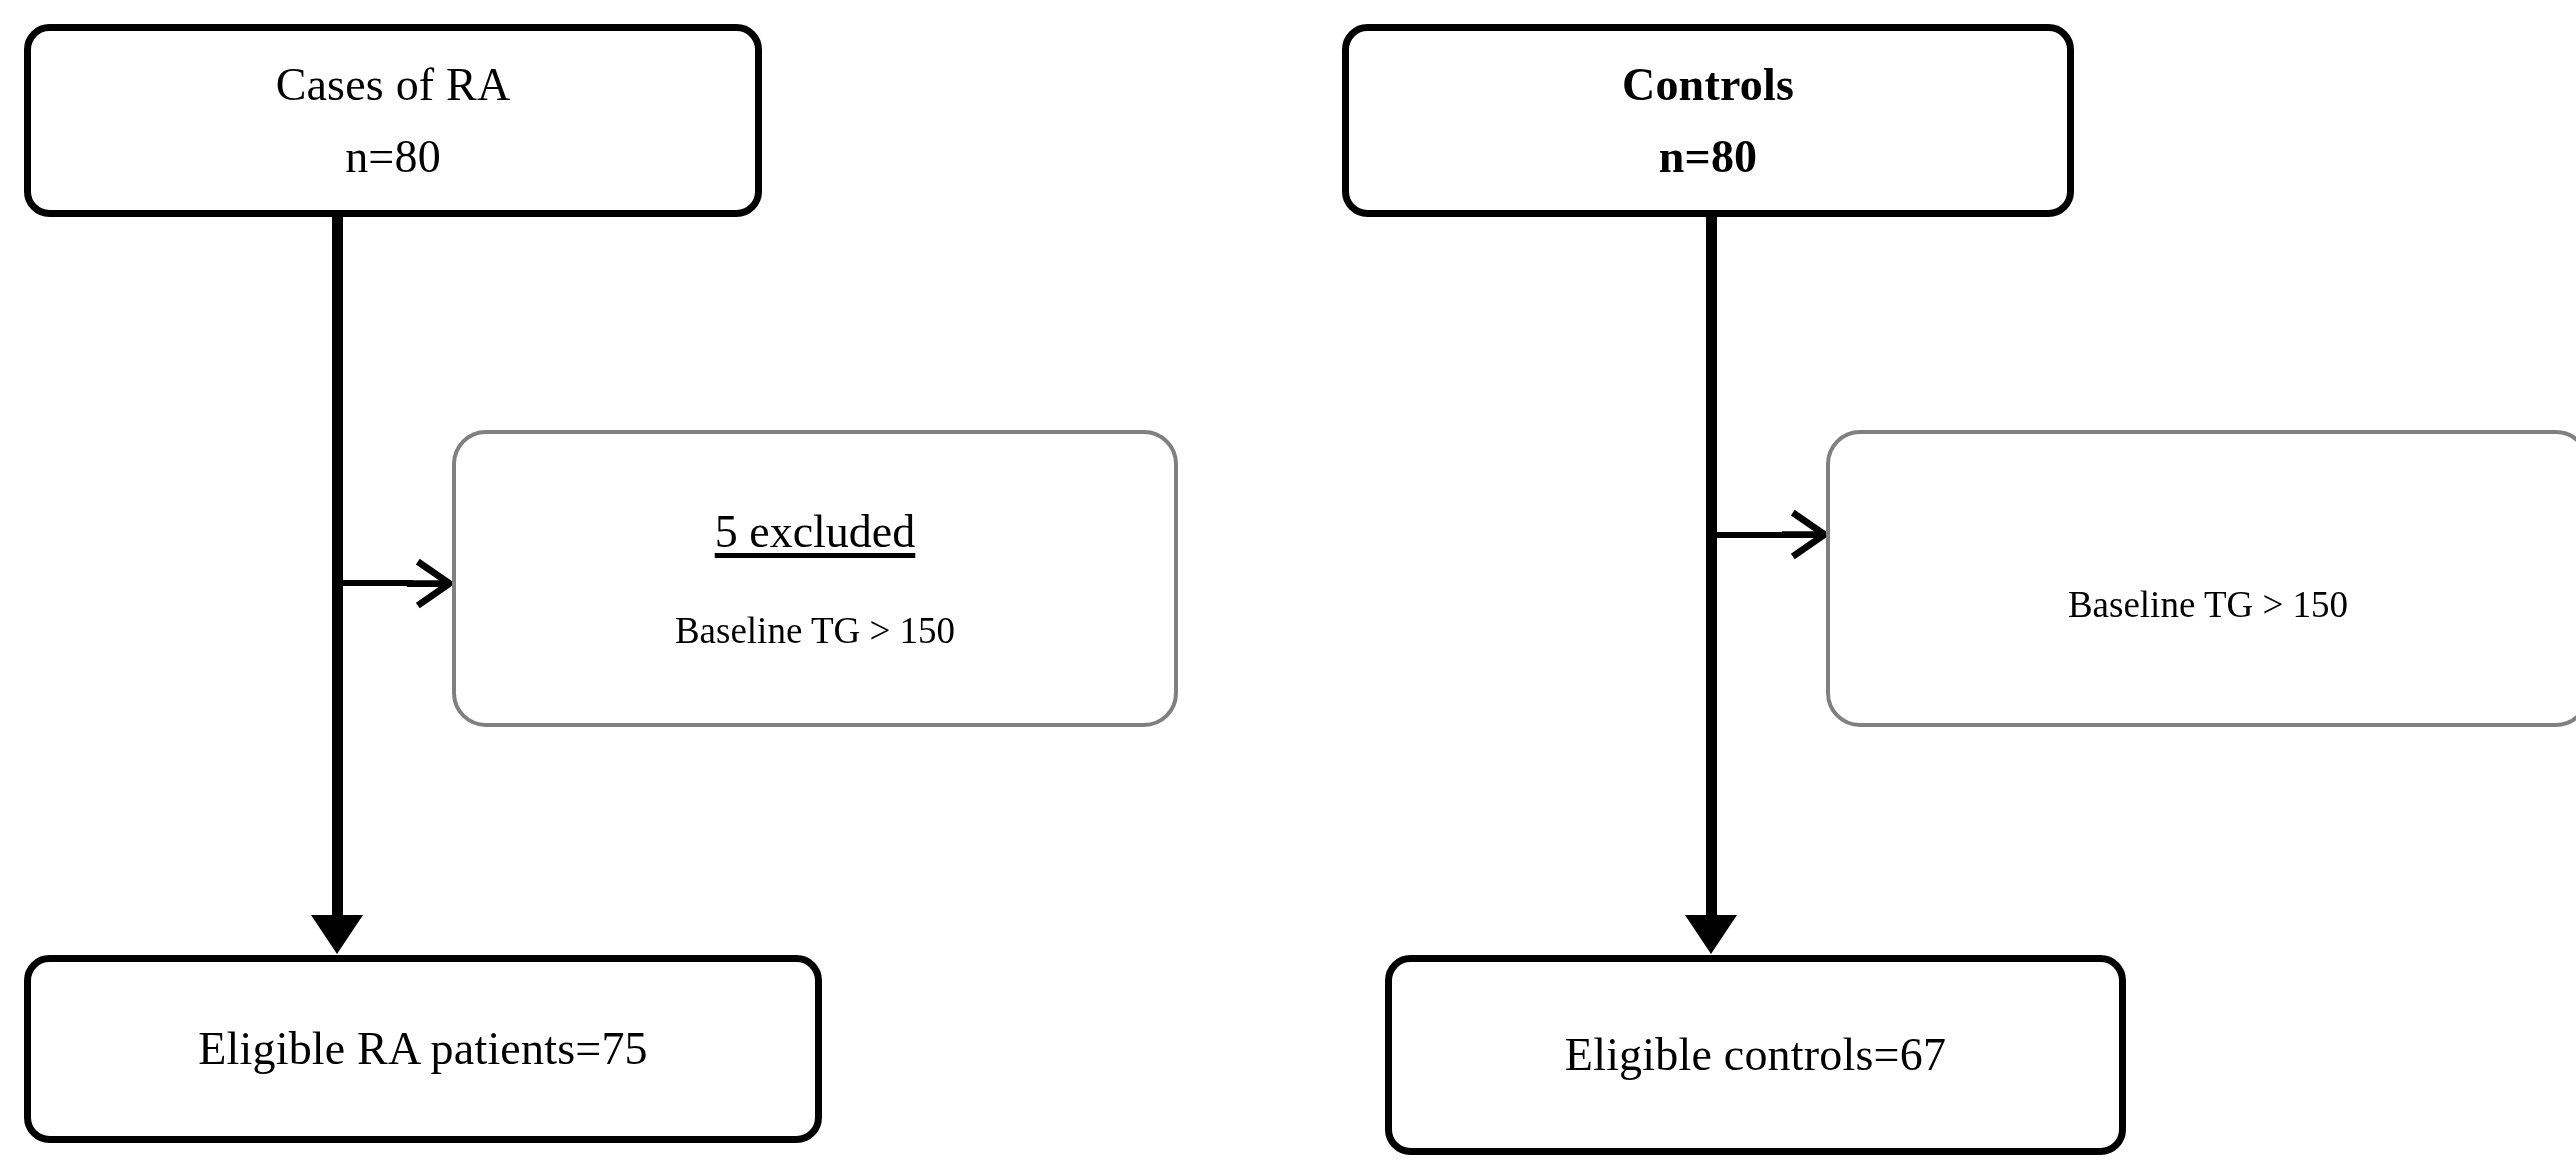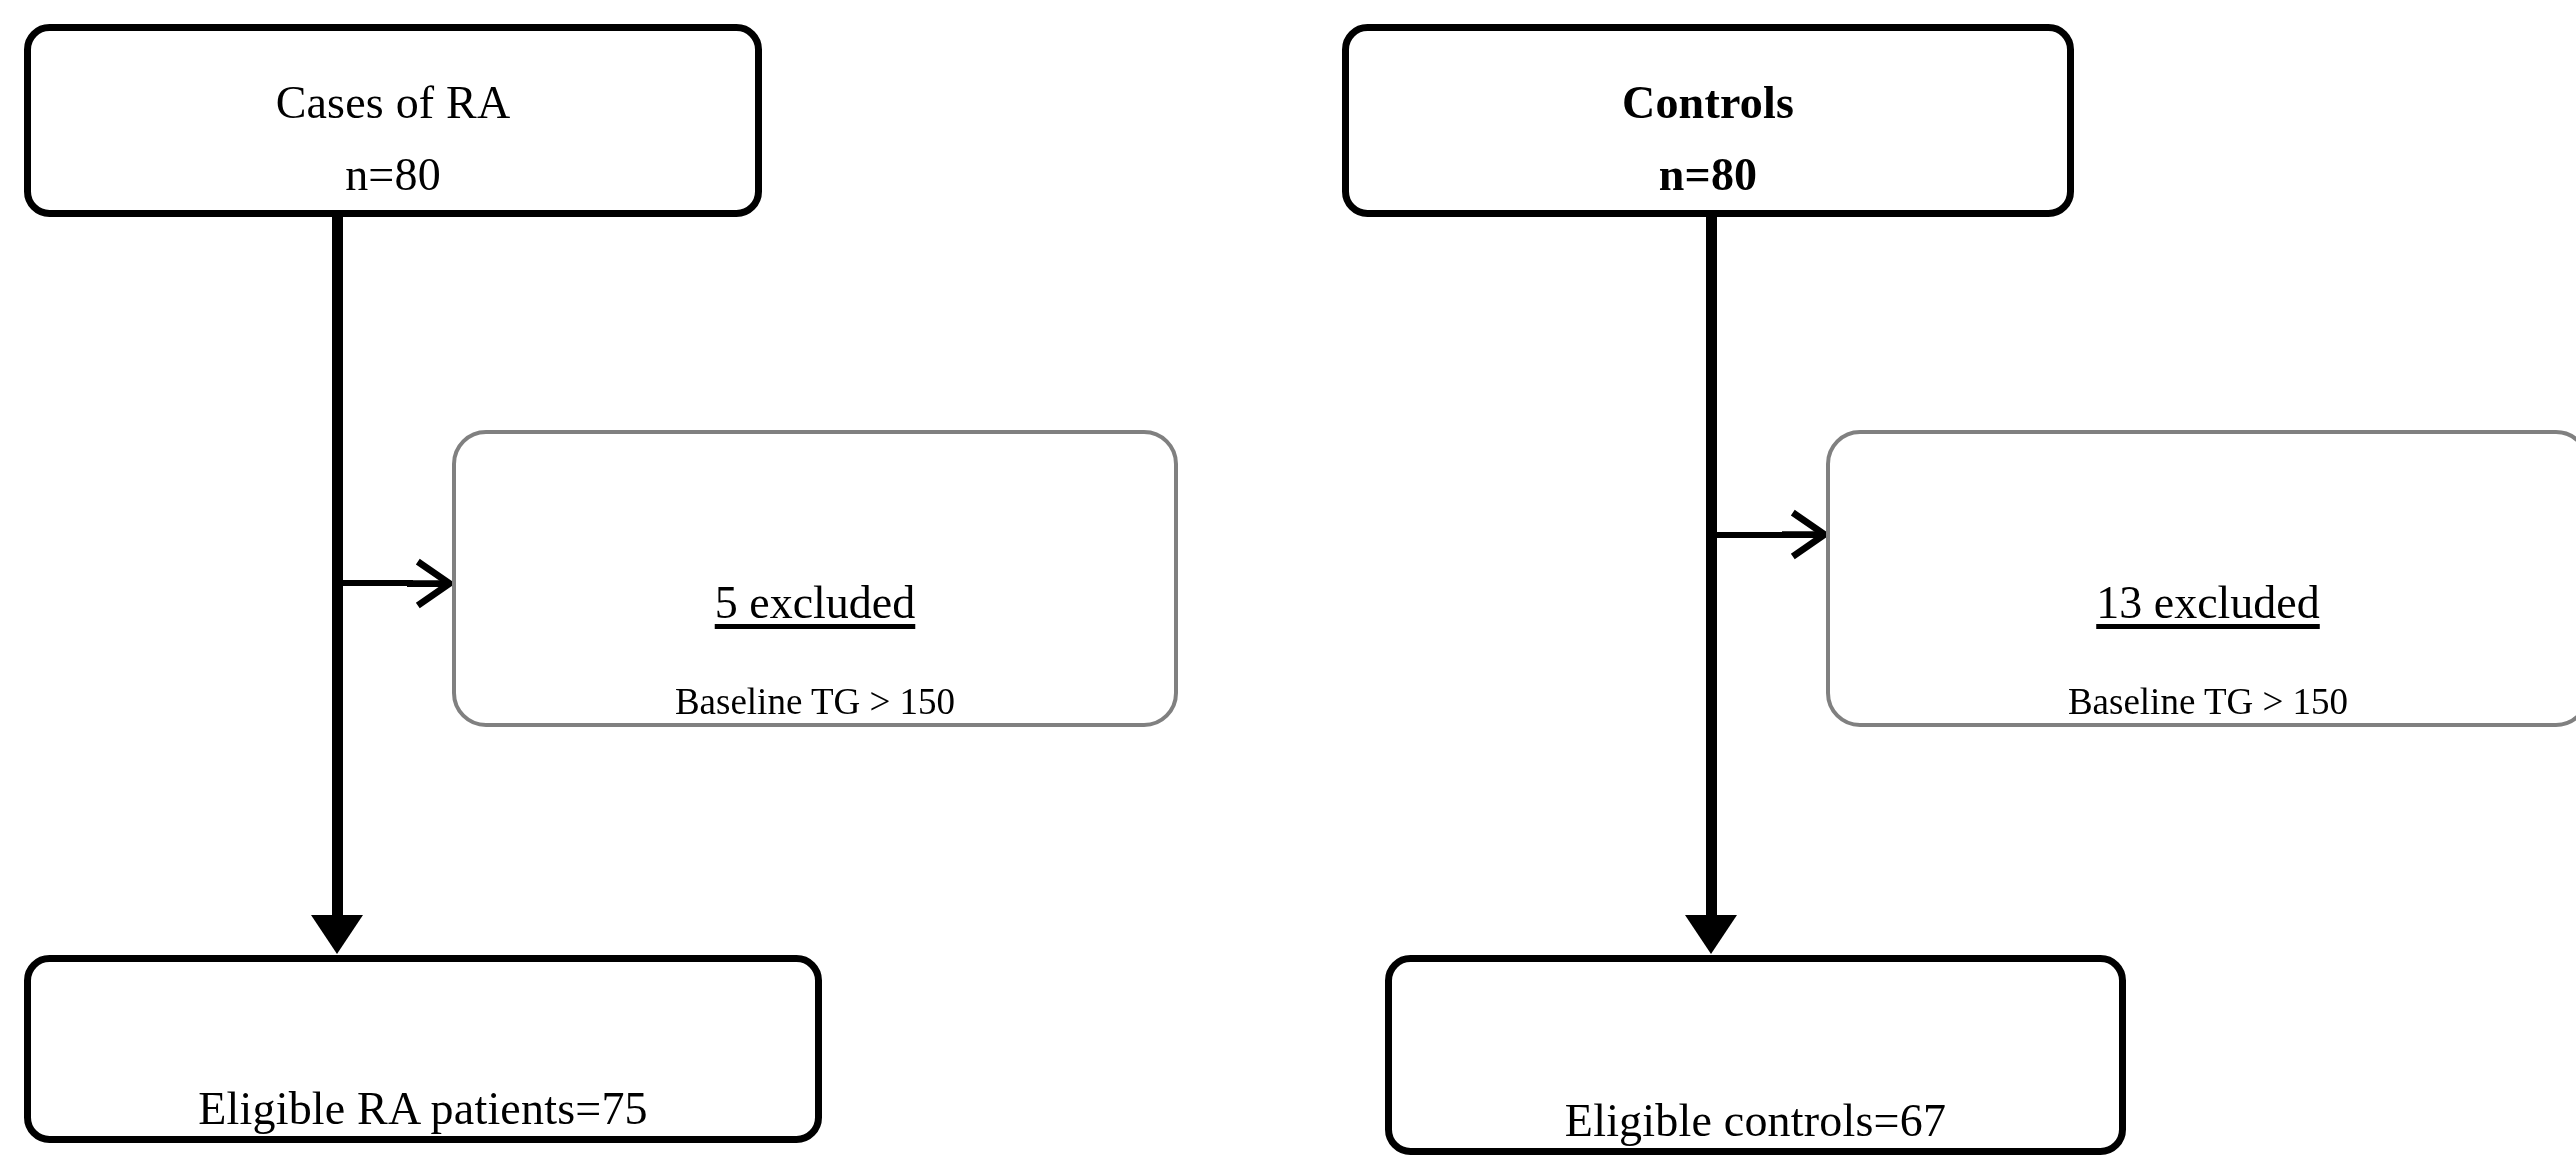--- a/index.html
+++ b/index.html
@@ -19,21 +19,21 @@
   }
 
   
   .node {
     position: absolute;
     box-sizing: border-box;
     background: #ffffff;
     display: flex;
     flex-direction: column;
     align-items: center;
-    justify-content: flex-end;
+    justify-content: center;
     text-align: center;
     color: #000000;
   }
   .node.primary {
     border: 7.6px solid #000000;
     border-radius: 25.5px;
   }
   .node.excluded {
     border: 4.2px solid #808080;
     border-radius: 34px;
@@ -124,21 +124,20 @@
   <div class="v-stem" style="left:1706px; top:217px; height:703px;"></div>
   <div class="arrow-head-down" style="left:1685px; top:915px;"></div>
 
   <div class="h-stem" style="left:1711px; top:532px; width:76px;"></div>
   <svg class="h-arrow-svg" width="51" height="68" viewBox="0 0 60 80" style="left:1782px; top:501px;">
     <path d="M 0 39.5 L 48 39.5" stroke="#000000" stroke-width="8" fill="none"></path>
     <path d="M 16 16 L 50 39.5 L 16 63" stroke="#000000" stroke-width="8" fill="none" stroke-linecap="square" stroke-linejoin="miter"></path>
   </svg>
 
   <div class="node excluded" style="left:1826px; top:430px; width:764px; height:297px;">
-    <div class="excl-head">13 excluded</div>
     <div class="excl-gap"></div>
     <div class="excl-body">Baseline TG &gt; 150</div>
   </div>
 
   <div class="node primary" style="left:1385px; top:955px; width:741px; height:200px;">
     <div class="node-line">Eligible controls=67</div>
   </div>
 
 </div>
 

